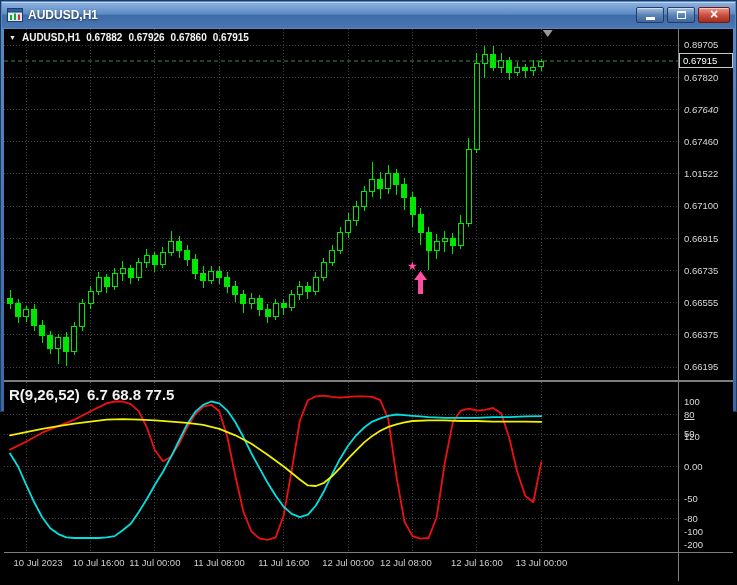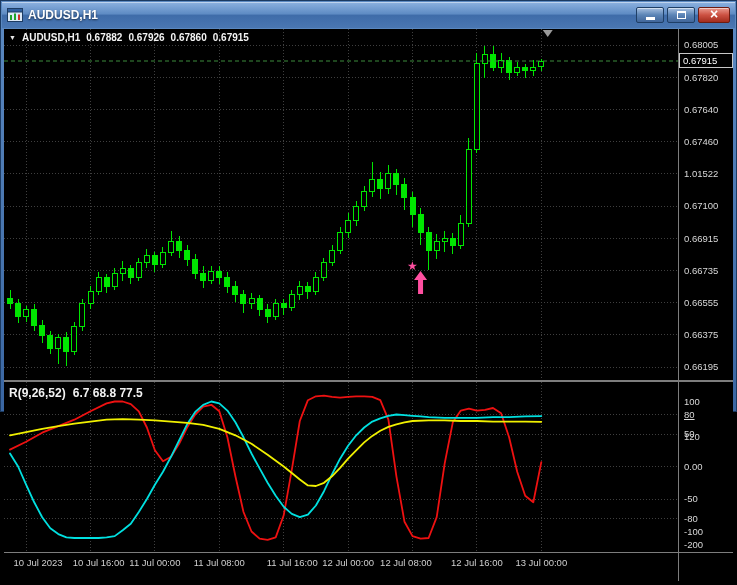--- a/index.html
+++ b/index.html
@@ -24,21 +24,21 @@
   .glyph-min { width:9px; height:3px; background:#fff; margin-top:7px; }
   .glyph-max { width:9px; height:8px; border:1px solid #fff; border-top:2px solid #fff; }
   .glyph-close { color:#fff; font-weight:700; font-size:14px; line-height:1; margin-top:-2px; }
   .client { position:absolute; left:3px; top:28px; width:729px; height:552px;
             background:#000; overflow:hidden; }
   #chart-svg { position:absolute; left:0; top:0; }
   .quote-header { position:absolute; left:5px; top:3px; display:flex; gap:6px;
                   align-items:center; font-size:10px; font-weight:700; color:#f2f2f2; z-index:4; }
   .quote-header .collapse { font-size:7px; color:#e6e6e6; cursor:pointer; }
   .ind-header { position:absolute; left:5px; top:357px; display:flex; gap:7px;
-                font-size:12px; font-weight:700; color:#f2f2f2; z-index:4; }
+                font-size:15px; font-weight:700; color:#f2f2f2; z-index:4; }
   #price-scale, #osc-scale { position:absolute; left:676px; top:0; width:53px; height:552px; cursor:ns-resize; }
   .tick { position:absolute; left:4px; font-size:9.5px; color:#d8d8d8; line-height:11px; white-space:nowrap; }
   #time-axis { position:absolute; left:0; top:528px; width:674px; height:20px; cursor:ew-resize; }
   .tlabel { position:absolute; top:0; width:68px; text-align:center; font-size:9.5px;
             color:#cfcfcf; white-space:nowrap; }
   .sep { position:absolute; left:0; width:729px; background:#7d7d7d; z-index:3; }
   .sep1 { top:351px; height:2px; }
   .sep2 { top:523px; height:1px; }
   .vsep { position:absolute; left:674px; top:0; width:1px; height:552px; background:#7d7d7d; z-index:2; }
   #price-box { position:absolute; left:675px; width:54px; height:15px; background:#000;
@@ -266,23 +266,23 @@
       <span>0.67860</span>
       <span>0.67915</span>
     </div>
 
     <div class="ind-header">
       <span>R(9,26,52)</span>
       <span>6.7 68.8 77.5</span>
     </div>
 
     <div id="price-scale">
-        <div class="tick" style="top: 10px;">0.68005</div>
+        <div class="tick" style="top: 10px;">0.89705</div>
         <div class="tick" style="top: 42.9116px;">0.67820</div>
-        <div class="tick" style="top: 74.9337px;">0.67640</div>
+        <div class="tick" style="top: 74.9337px; font-style: italic;">0.67640</div>
         <div class="tick" style="top: 106.956px;">0.67460</div>
         <div class="tick" style="top: 138.978px;">1.01522</div>
         <div class="tick" style="top: 171px;">0.67100</div>
         <div class="tick" style="top: 203.912px;">0.66915</div>
         <div class="tick" style="top: 235.934px;">0.66735</div>
         <div class="tick" style="top: 267.956px;">0.66555</div>
         <div class="tick" style="top: 299.978px;">0.66375</div>
         <div class="tick" style="top: 332px;">0.66195</div>
       </div>
     <div id="osc-scale">
@@ -294,21 +294,21 @@
         <div class="tick" style="top: 464px;">-50</div>
         <div class="tick" style="top: 483.5px;">-80</div>
         <div class="tick" style="top: 496.5px;">-100</div>
         <div class="tick" style="top: 509.5px;">-200</div>
       </div>
     <div id="time-axis">
         <div class="tlabel" style="left: 0px;">10 Jul 2023</div>
         <div class="tlabel" style="left: 52.5px; text-align: right;">10 Jul 16:00</div>
         <div class="tlabel" style="left: 116.9px;">11 Jul 00:00</div>
         <div class="tlabel" style="left: 181.3px;">11 Jul 08:00</div>
-        <div class="tlabel" style="left: 245.7px; text-align: right;">11 Jul 16:00</div>
+        <div class="tlabel" style="left: 245.7px;">11 Jul 16:00</div>
         <div class="tlabel" style="left: 310.1px; text-align: center;">12 Jul 00:00</div>
         <div class="tlabel" style="left: 368px;">12 Jul 08:00</div>
         <div class="tlabel" style="left: 438.9px;">12 Jul 16:00</div>
         <div class="tlabel" style="left: 503.3px;">13 Jul 00:00</div>
       </div>
 
     <div class="sep sep1"></div>
     <div class="sep sep2"></div>
     <div class="vsep"></div>
 

